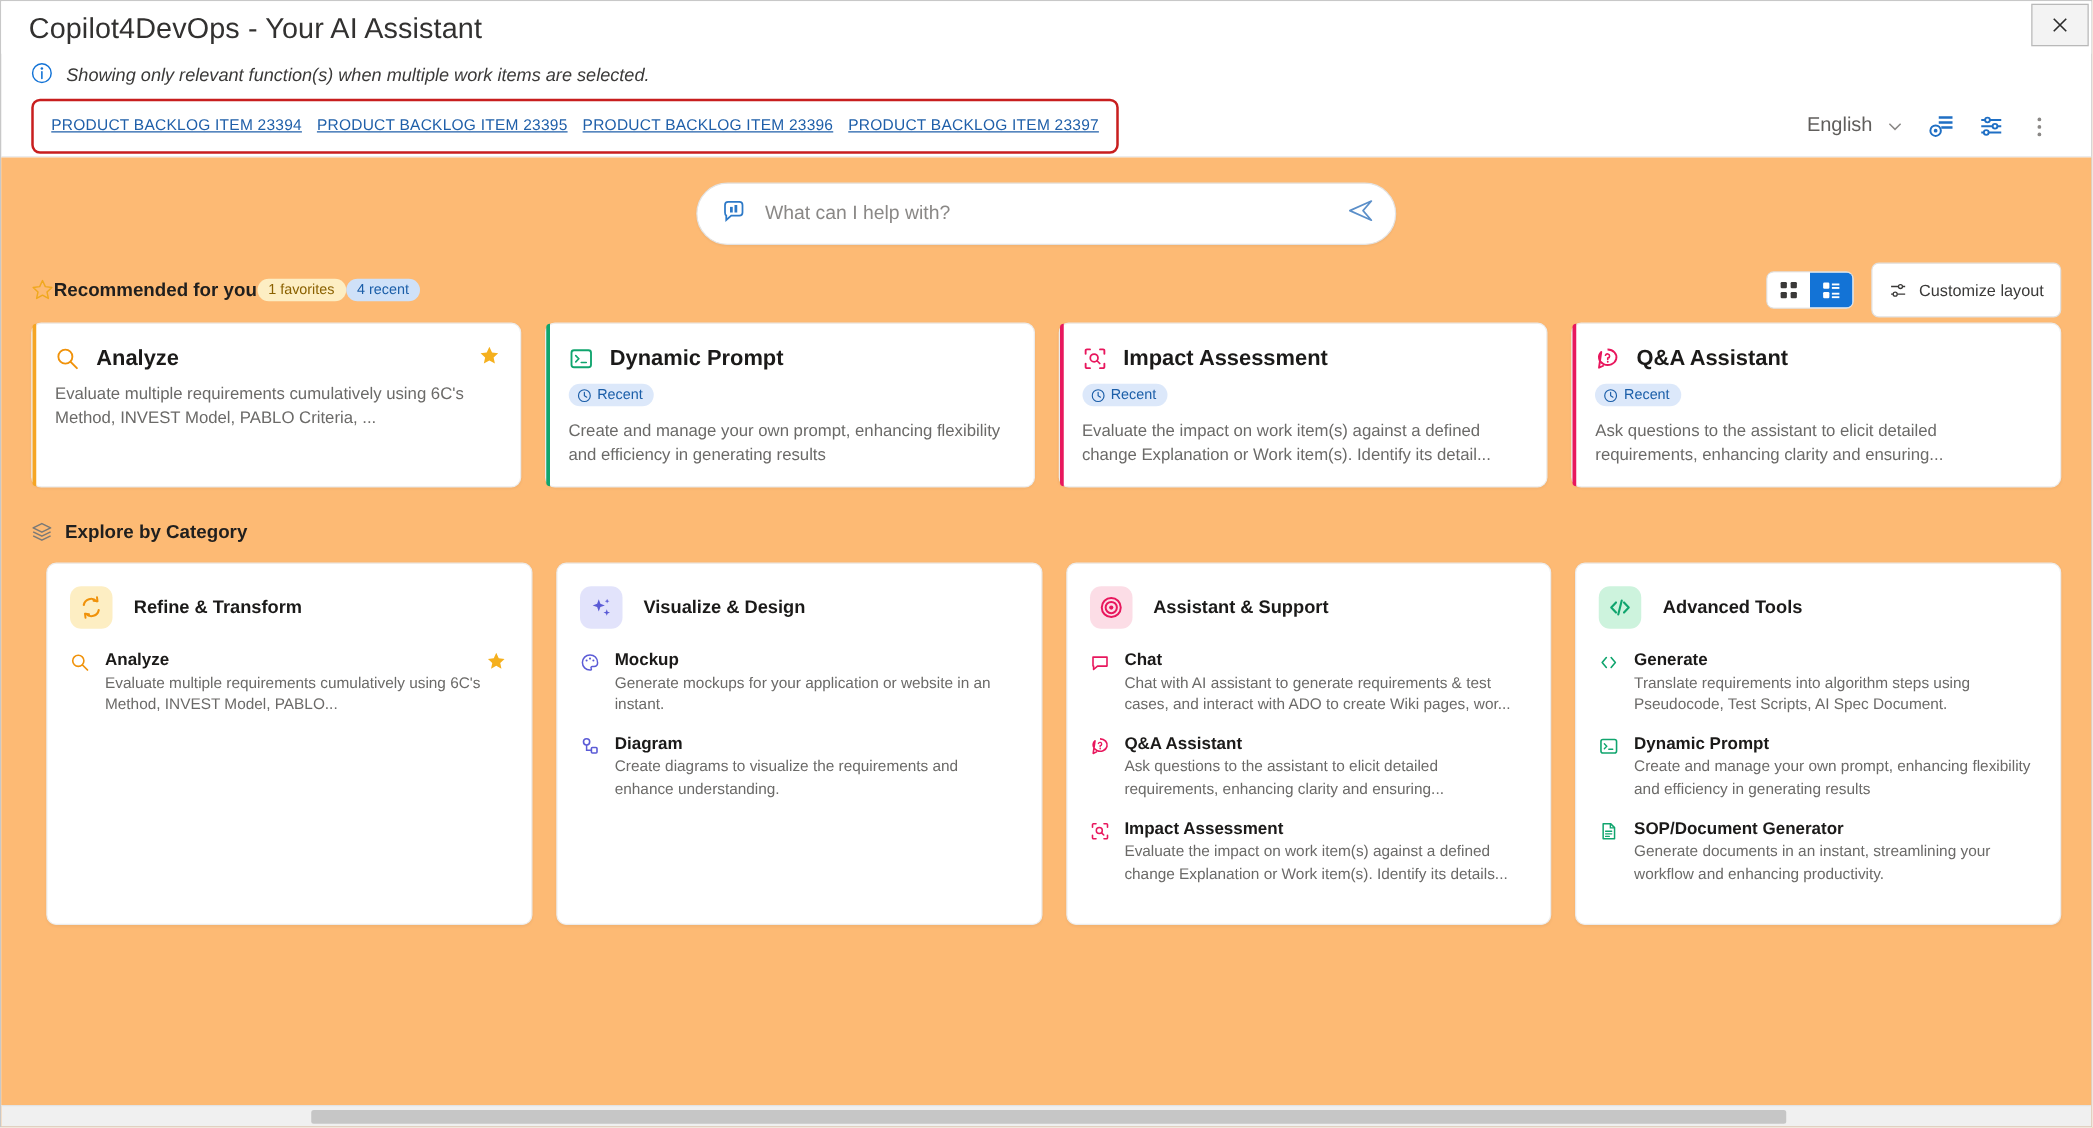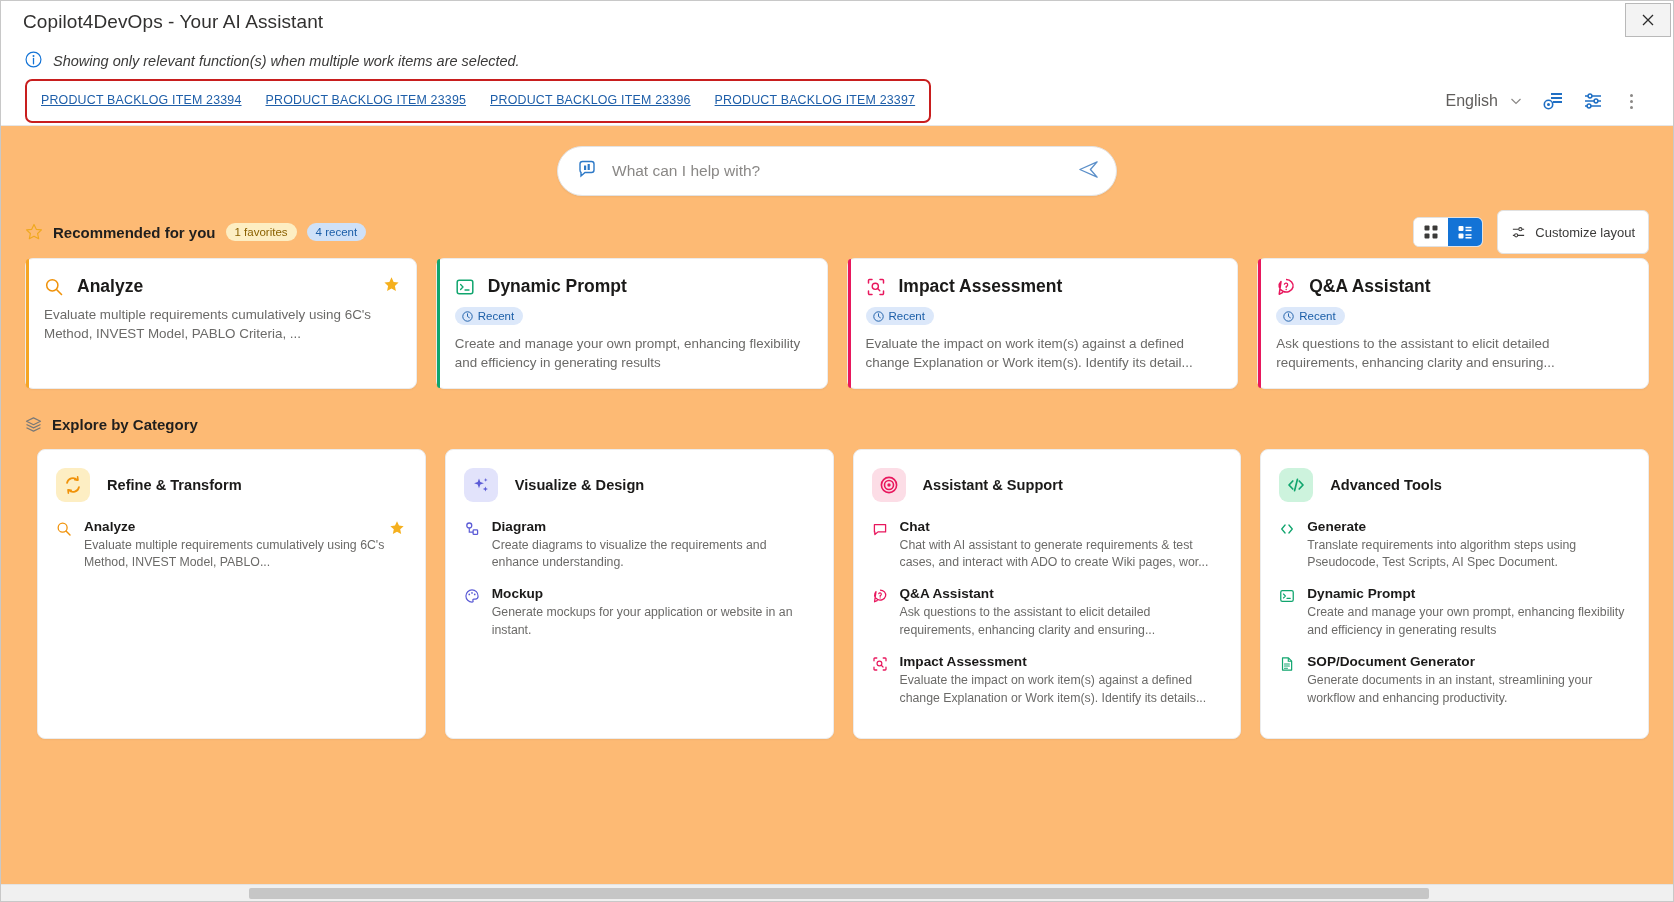--- a/index.html
+++ b/index.html
@@ -20,21 +20,21 @@
   
   .titlebar {
     position: relative;
     height: 42px;
     flex: 0 0 42px;
     background: #ffffff;
     display: flex; align-items: center;
   }
   .app-title {
     margin-left: 22px;
-    font-size: 19px;
+    font-size: 23px;
     color: #323130;
     letter-spacing: .1px;
   }
   .close-btn {
     position: absolute; top: 2px; right: 2px;
     width: 46px; height: 34px;
     background: #f3f3f3;
     border: 1px solid #b9b9b9;
     display: flex; align-items: center; justify-content: center;
     cursor: pointer;
@@ -58,21 +58,21 @@
     position: relative;
     flex: 0 0 auto;
     display: flex; align-items: center; justify-content: space-between;
     padding: 0 24px 0 24px;
     height: 48px;
   }
   .wi-box {
     border: 2px solid #c81e1e;
     border-radius: 7px;
     padding: 10px 14px 12px 14px;
-    display: flex; align-items: center; gap: 24px;
+    display: flex; align-items: center; gap: 12px;
     background: #ffffff;
     min-width: 700px;
     height: 44px;
   }
   .wi-link {
     font-size: 12.4px;
     color: #1f5fa9;
     text-decoration: underline;
     letter-spacing: .2px;
     cursor: pointer;
@@ -123,21 +123,21 @@
     padding-left: 14px;
     font-family: "Liberation Sans", sans-serif;
   }
   .searchbox input::placeholder { color: #8a8886; }
 
   
   .section-head {
     display: flex; align-items: center; justify-content: space-between;
     margin-top: 22px; height: 28px;
   }
-  .section-left { display: flex; align-items: center; gap: 10px; }
+  .section-left { display: flex; align-items: center; }
   .section-title { font-size: 15px; font-weight: bold; color: #201f1e; }
   .pill {
     font-size: 11.5px; border-radius: 11px; padding: 3px 9px; font-weight: normal;
   }
   .pill-fav { background: #fdeec3; color: #8a6100; }
   .pill-recent { background: #cfe1f8; color: #1b5ea8; }
 
   .section-right { display: flex; align-items: center; gap: 14px; }
   .viewtoggle {
     display: flex; background: #ffffff; border: 1px solid #e1e1e1;
@@ -478,42 +478,42 @@
               <path d="M14.4 11.4 L15.1 13.3 L17 14 L15.1 14.7 L14.4 16.6 L13.7 14.7 L11.8 14 L13.7 13.3 Z" fill="#5b5bd6"></path>
               <path d="M14.7 3 L15.2 4.4 L16.6 4.9 L15.2 5.4 L14.7 6.8 L14.2 5.4 L12.8 4.9 L14.2 4.4 Z" fill="#5b5bd6"></path>
             </svg>
           </span>
           <span class="cat-name">Visualize &amp; Design</span>
         </div>
         <div class="cat-items">
           <div class="cat-item">
             <span class="ci-icon">
               <svg width="16" height="16" viewBox="0 0 20 20">
-                <circle cx="6.6" cy="5.6" r="3.1" fill="none" stroke="#5b5bd6" stroke-width="1.6"></circle>
-                <rect x="11.4" y="11.2" width="5.6" height="5.6" rx="1" fill="none" stroke="#5b5bd6" stroke-width="1.6"></rect>
-                <path d="M6.6 8.8 V14 H11.4" fill="none" stroke="#5b5bd6" stroke-width="1.5"></path>
-              </svg>
-            </span>
-            <div>
-              <div class="ci-title">Diagram</div>
-              <div class="ci-desc">Create diagrams to visualize the requirements and enhance understanding.</div>
-            </div>
-          </div>
-          <div class="cat-item">
-            <span class="ci-icon">
-              <svg width="16" height="16" viewBox="0 0 20 20">
                 <path d="M10 2.4 a7.6 7.6 0 1 0 0 15.2 c1.4 0 1.7-1 1.2-1.7 -.6-.9.1-1.9 1.2-1.9 h1.6 a3.7 3.7 0 0 0 3.6-3.7 C17.6 5.6 14.3 2.4 10 2.4 Z" fill="none" stroke="#5b5bd6" stroke-width="1.5"></path>
                 <circle cx="6.6" cy="8" r="1.05" fill="#5b5bd6"></circle>
                 <circle cx="10" cy="6.1" r="1.05" fill="#5b5bd6"></circle>
                 <circle cx="13.4" cy="8" r="1.05" fill="#5b5bd6"></circle>
               </svg>
             </span>
             <div>
               <div class="ci-title">Mockup</div>
               <div class="ci-desc">Generate mockups for your application or website in an instant.</div>
+            </div>
+          </div>
+          <div class="cat-item">
+            <span class="ci-icon">
+              <svg width="16" height="16" viewBox="0 0 20 20">
+                <circle cx="6.6" cy="5.6" r="3.1" fill="none" stroke="#5b5bd6" stroke-width="1.6"></circle>
+                <rect x="11.4" y="11.2" width="5.6" height="5.6" rx="1" fill="none" stroke="#5b5bd6" stroke-width="1.6"></rect>
+                <path d="M6.6 8.8 V14 H11.4" fill="none" stroke="#5b5bd6" stroke-width="1.5"></path>
+              </svg>
+            </span>
+            <div>
+              <div class="ci-title">Diagram</div>
+              <div class="ci-desc">Create diagrams to visualize the requirements and enhance understanding.</div>
             </div>
           </div>
         </div>
       </div>
 
       <div class="cat-card">
         <div class="cat-head">
           <span class="cat-icon" style="background:#fcdde6;">
             <svg width="20" height="20" viewBox="0 0 20 20">
               <circle cx="10" cy="10" r="7.6" fill="none" stroke="#e8175d" stroke-width="1.6"></circle>

